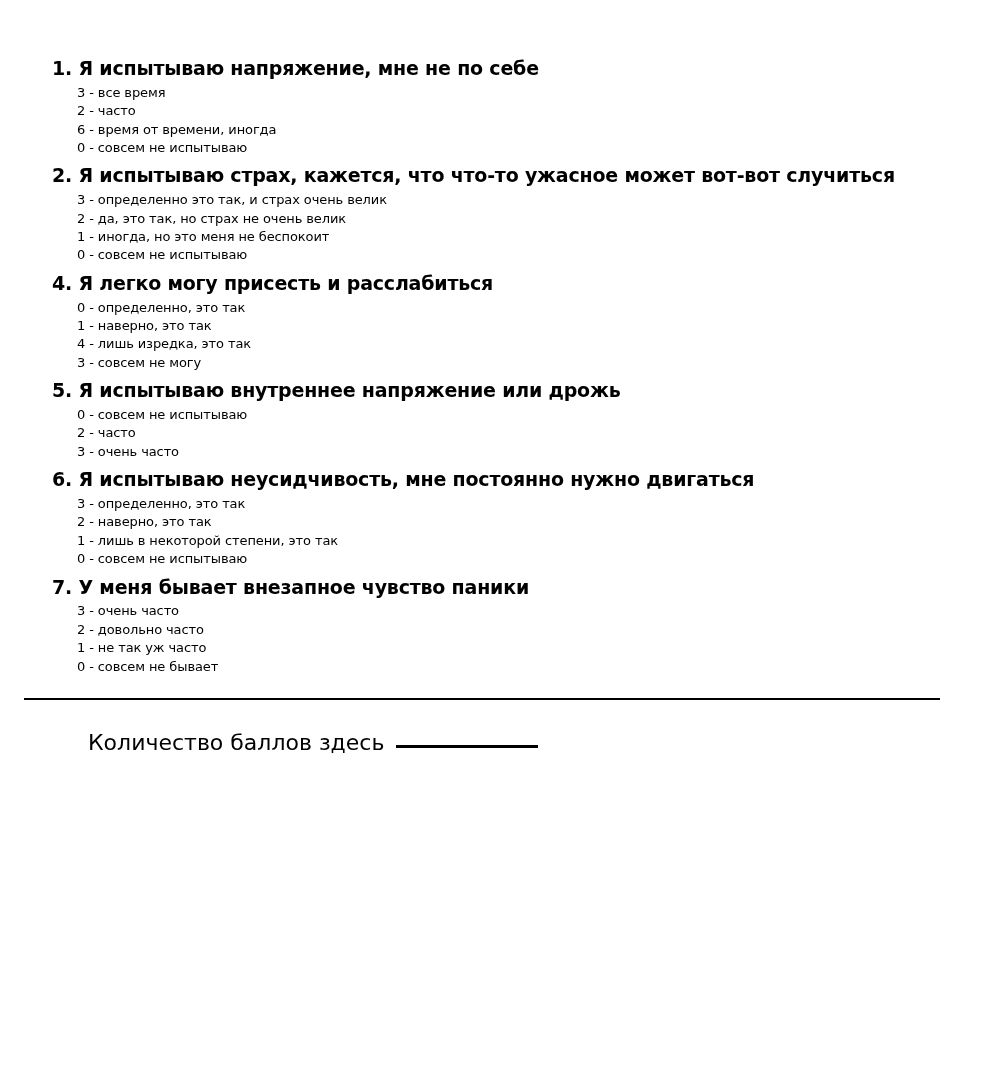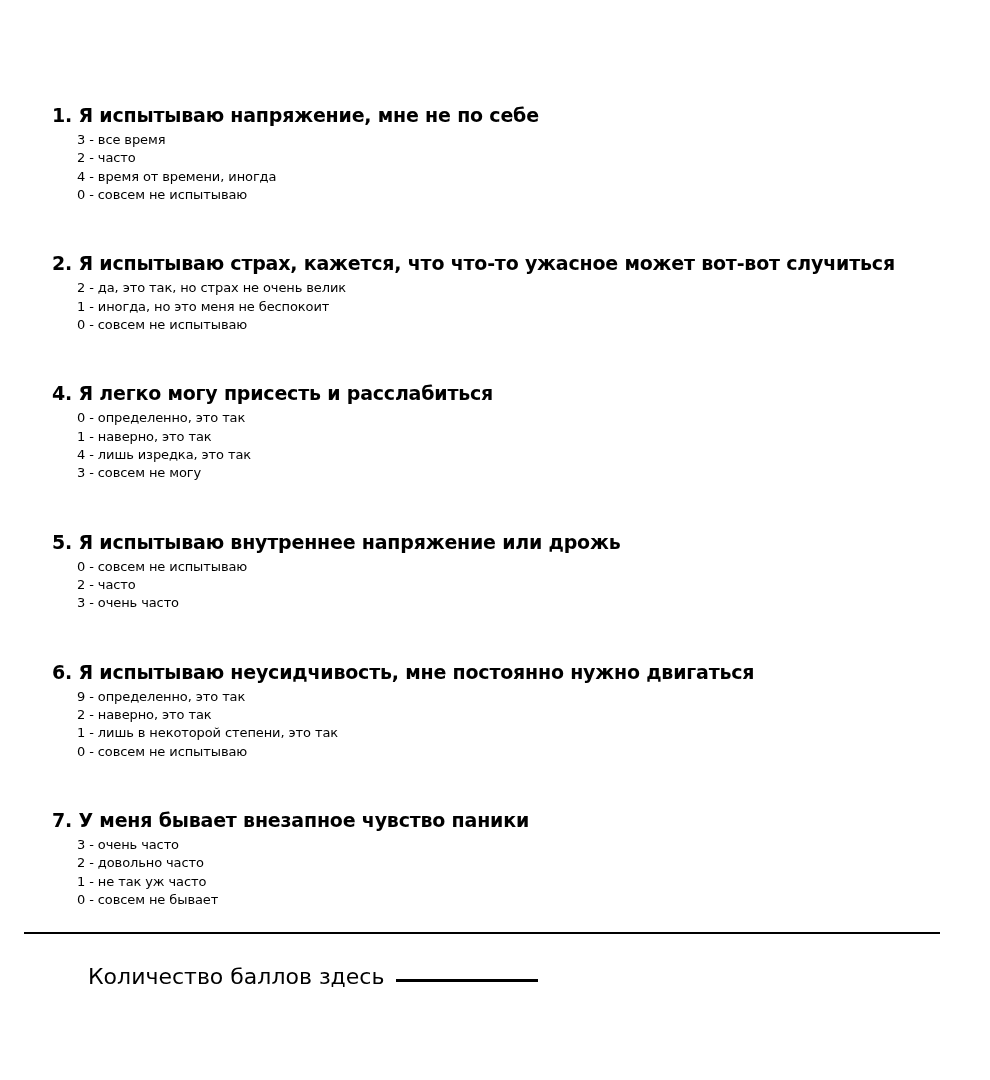--- a/index.html
+++ b/index.html
@@ -15,21 +15,20 @@
     position: relative;
     overflow: hidden;
   }
   .page {
     padding: 56px 20px 0 52px;
     box-sizing: border-box;
     width: 990px;
   }
   .question-block {
     margin-bottom: 6px;
-    margin-top: 47px;
   }
   .question-title {
     font-size: 19px;
     font-weight: bold;
     line-height: 1.35;
     letter-spacing: -0.2px;
     margin: 0 0 2px 0;
     white-space: nowrap;
   }
   .options {
@@ -69,31 +68,32 @@
 <div class="page">
 
   <div class="question-block">
     <div class="question-title">
       <span>1.</span>
       <span>Я испытываю напряжение, мне не по себе</span>
     </div>
     <ul class="options">
       <li class="option">3 - все время</li>
       <li class="option">2 - часто</li>
-      <li class="option">4 - время от времени, иногда</li>
+      <li class="option">6 - время от времени, иногда</li>
       <li class="option">0 - совсем не испытываю</li>
     </ul>
   </div>
 
   <div class="question-block">
     <div class="question-title">
       <span>2.</span>
       <span>Я испытываю страх, кажется, что что-то ужасное может вот-вот случиться</span>
     </div>
     <ul class="options">
+      <li class="option">3 - определенно это так, и страх очень велик</li>
       <li class="option">2 - да, это так, но страх не очень велик</li>
       <li class="option">1 - иногда, но это меня не беспокоит</li>
       <li class="option">0 - совсем не испытываю</li>
     </ul>
   </div>
 
 
   <div class="question-block">
     <div class="question-title">
       <span>4.</span>
@@ -118,21 +118,21 @@
       <li class="option">3 - очень часто</li>
     </ul>
   </div>
 
   <div class="question-block">
     <div class="question-title">
       <span>6.</span>
       <span>Я испытываю неусидчивость, мне постоянно нужно двигаться</span>
     </div>
     <ul class="options">
-      <li class="option">9 - определенно, это так</li>
+      <li class="option">3 - определенно, это так</li>
       <li class="option">2 - наверно, это так</li>
       <li class="option">1 - лишь в некоторой степени, это так</li>
       <li class="option">0 - совсем не испытываю</li>
     </ul>
   </div>
 
   <div class="question-block">
     <div class="question-title">
       <span>7.</span>
       <span>У меня бывает внезапное чувство паники</span>

